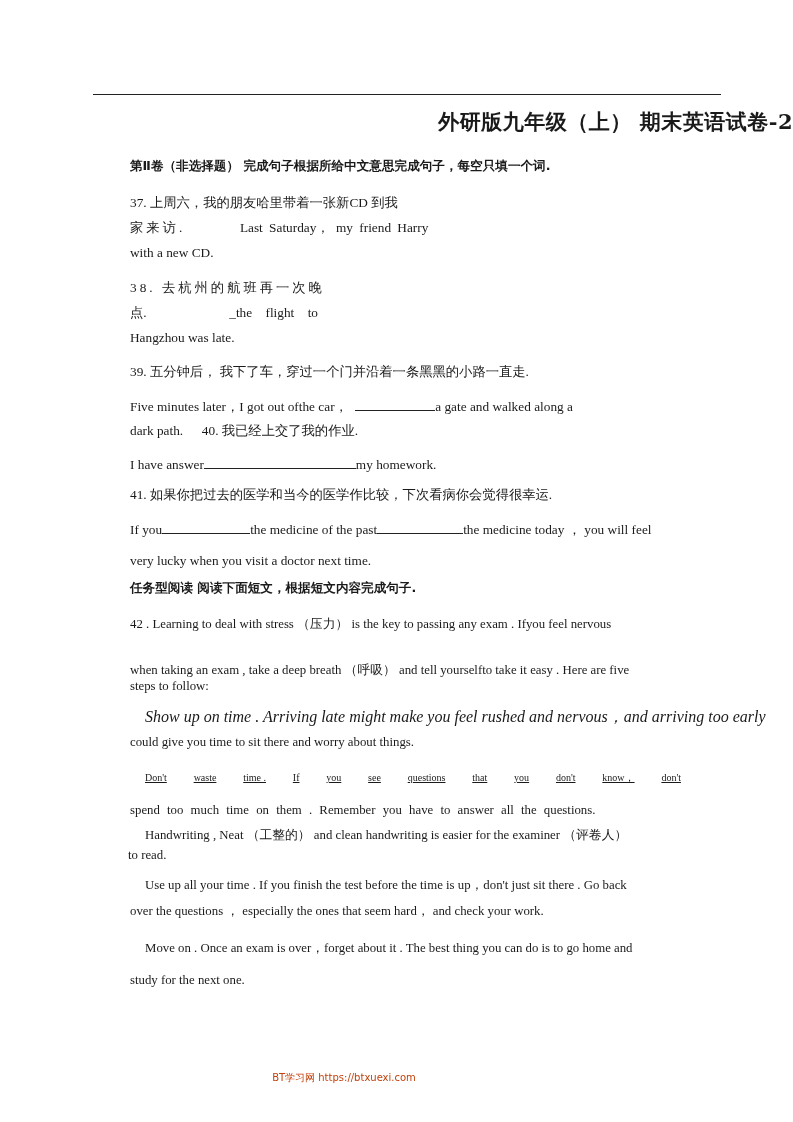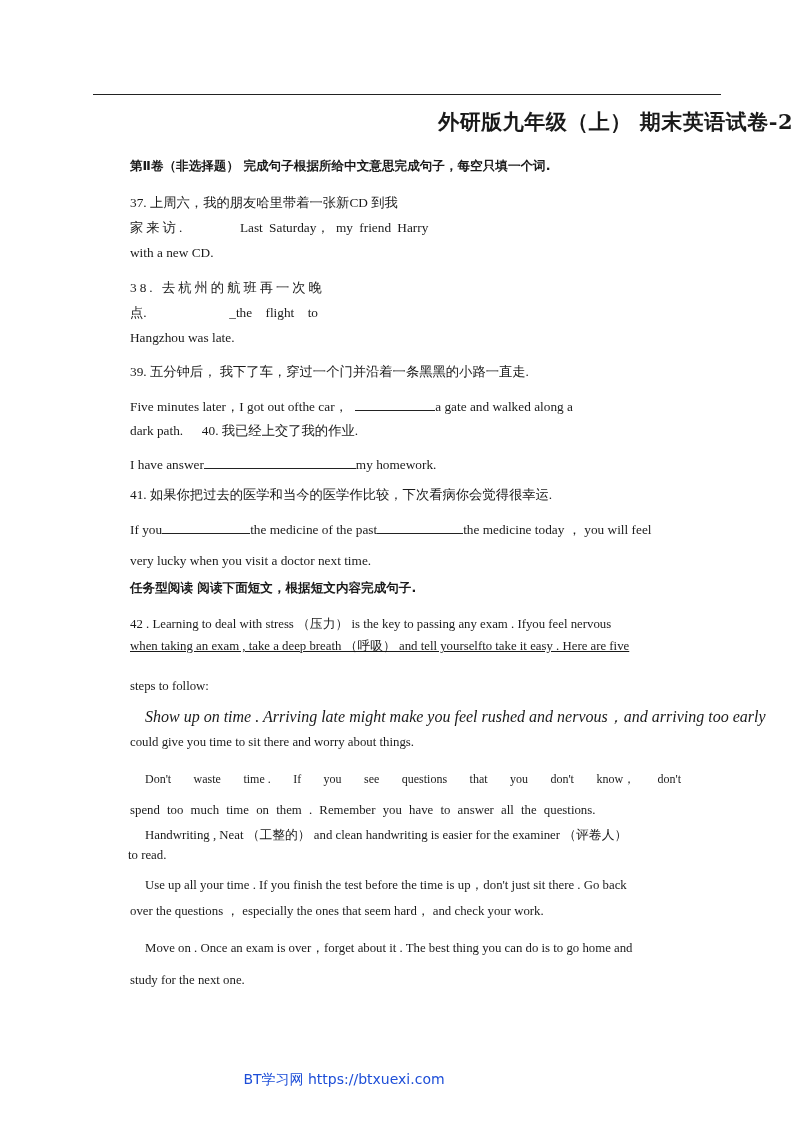--- a/index.html
+++ b/index.html
@@ -6,21 +6,21 @@
     body { width: 793px; height: 1122px; position: relative; overflow: hidden;
            font-family: "Liberation Serif", "DejaVu Serif", serif; color: #1a1a1a; }
     .top-rule { position: absolute; left: 93px; top: 94px; width: 628px; height: 0; border-top: 1px solid #222; }
     .title { position: absolute; left: 0; top: 108px; width: 793px; text-align: right;
              font-size: 21px; font-weight: bold; letter-spacing: 0.5px; font-family: "DejaVu Serif", serif; }
     .line { position: absolute; left: 121px; font-size: 13.3px; white-space: nowrap; line-height: 1; margin-left: 9px; }
     .bold { font-weight: bold; font-family: "DejaVu Sans", sans-serif; font-size: 12.6px; }
     .blank { display: inline-block; border-bottom: 1px solid #222; height: 11px; vertical-align: baseline; }
     .justify { width: 551px; display: flex; justify-content: space-between; }
     .footer { position: absolute; left: 0; top: 1071px; width: 688px; text-align: center;
-              font-family: "DejaVu Sans", sans-serif; font-size: 14px; color: #1d4ed8; }
+              font-family: "DejaVu Sans", sans-serif; font-size: 10px; color: #c2410c; }
   </style>
 </head>
 <body>
 
 <div class="top-rule"></div>
 
 <div class="title">外研版九年级（上） 期末英语试卷-2</div>
 
 <div class="line bold" style="top:160px;">第Ⅱ卷（非选择题）   完成句子根据所给中文意思完成句子，每空只填一个词.</div>
 
@@ -57,27 +57,27 @@
 
 <div class="line" style="top:488px;">41. 如果你把过去的医学和当今的医学作比较，下次看病你会觉得很幸运.</div>
 <div class="line" style="top:522px;">
   <span>If you</span><span class="blank" style="width:88px;"></span><span>the medicine of the past</span><span class="blank" style="width:86px;"></span><span>the medicine today  ， you will feel</span>
 </div>
 <div class="line" style="top:554px;">very lucky when you visit a doctor next time.</div>
 
 <div class="line bold" style="top:582px;">任务型阅读 阅读下面短文，根据短文内容完成句子.</div>
 
 <div class="line" style="top:618px;font-size:12.8px;">42 . Learning to deal with stress  （压力）  is the key to passing any exam . Ifyou feel nervous</div>
-<div class="line" style="top:640px;font-size:12.8px;text-decoration:underline;">when taking an exam , take a deep breath  （呼吸）  and tell yourselfto take it easy . Here are five</div>
+<div class="line" style="top:664px;font-size:12.8px;">when taking an exam , take a deep breath  （呼吸）  and tell yourselfto take it easy . Here are five</div>
 <div class="line" style="top:680px;font-size:12.8px;">steps to follow:</div>
 
 <div class="line" style="top:709px;left:136px;font-size:16px;font-style:italic;">Show up on time . Arriving late might make you feel rushed and nervous，and arriving too early</div>
 <div class="line" style="top:736px;font-size:12.8px;">could give you time to sit there and worry about things.</div>
 
-<div class="line justify" style="top:773px;left:136px;width:536px;font-size:12px;">
+<div class="line justify" style="top:773px;left:136px;width:536px;font-size:10px;text-decoration:underline;">
   <span>Don't</span>
   <span>waste</span>
   <span>time .</span>
   <span>If</span>
   <span>you</span>
   <span>see</span>
   <span>questions</span>
   <span>that</span>
   <span>you</span>
   <span>don't</span>

